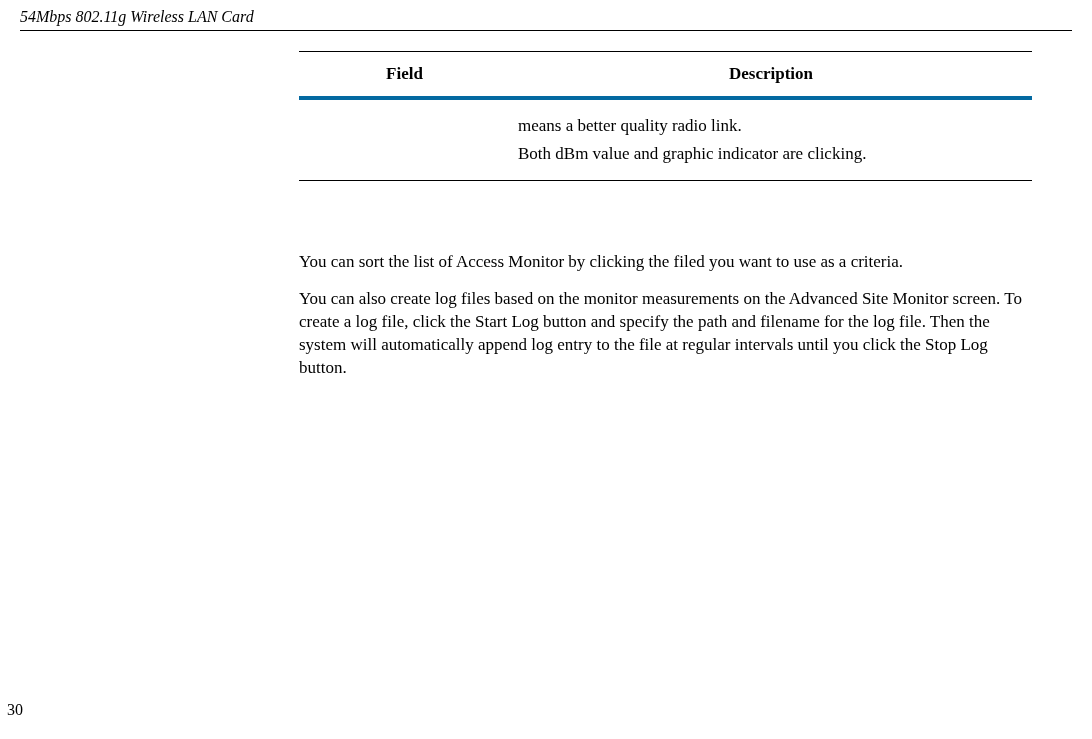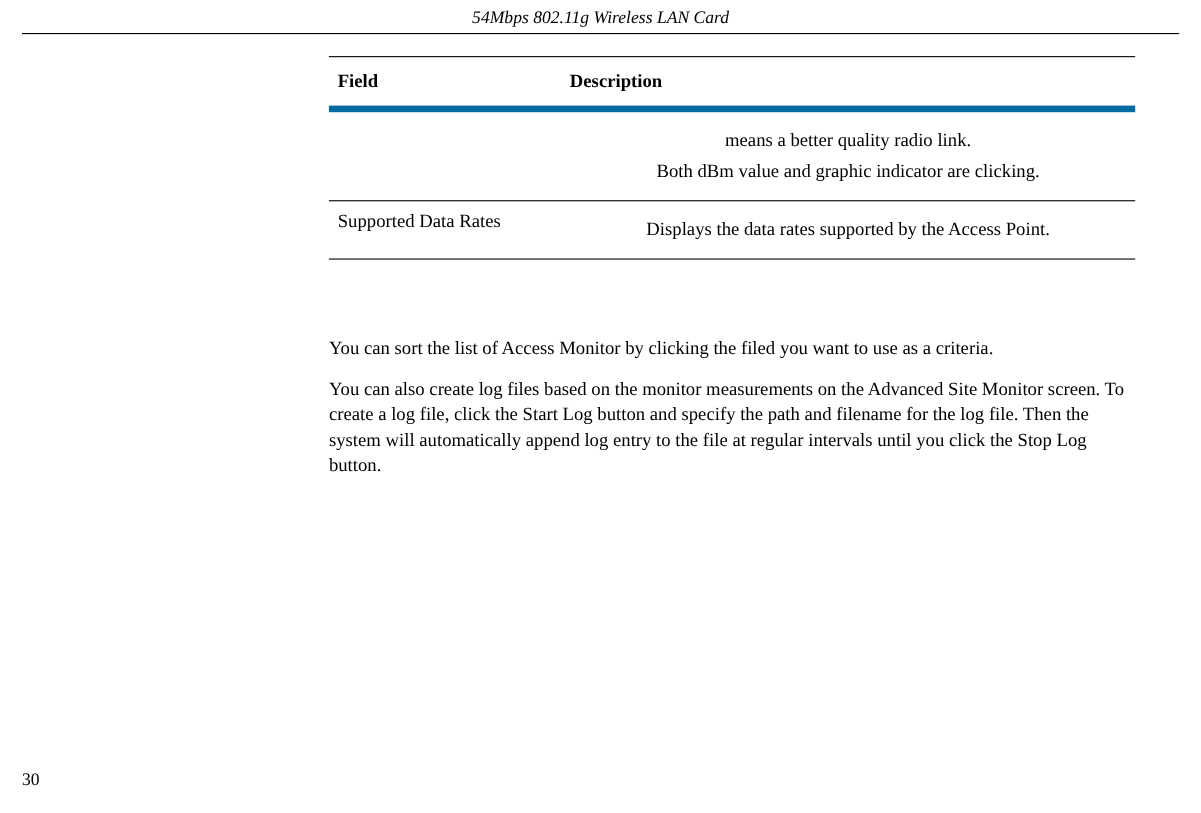--- a/index.html
+++ b/index.html
@@ -9,68 +9,66 @@
       width: 1092px;
       height: 739px;
       position: relative;
       background: white;
       color: black;
     }
     .header {
       font-style: italic;
       font-size: 16px;
       padding: 8px 20px 4px 20px;
-      text-align: center;
     }
     .header-line {
       border-top: 1px solid black;
       margin: 0 20px;
     }
     .content {
       margin-left: 299px;
       margin-right: 60px;
       margin-top: 20px;
     }
     .table {
       width: 100%;
       border-collapse: collapse;
     }
     .table-header-row th {
-      text-align: left;
+      text-align: center;
       font-weight: bold;
       font-size: 17px;
       padding: 12px 8px;
       border-top: 1px solid black;
-      border-bottom: 6px solid #0369a1;
+      border-bottom: 4px solid #0369a1;
     }
     .table-row td {
       font-size: 17px;
       padding: 8px;
       vertical-align: top;
       border-bottom: 1px solid black;
     }
     .col-field {
       width: 195px;
     }
     .desc-para {
       margin: 8px 0;
-      text-align: center;
     }
     .body-text {
       font-size: 17px;
       margin-top: 70px;
       line-height: 1.35;
     }
     .body-text p {
       margin: 14px 0;
     }
     .page-number {
       position: absolute;
       bottom: 20px;
-      left: 20px;
+      left: 7px;
       font-size: 16px;
       text-align: right;
     }
     .bold {
       font-weight: normal;
     }
   </style>
 </head>
 <body>
 
@@ -86,26 +84,20 @@
       <th class="col-field">Field</th>
       <th>Description</th>
     </tr>
     <tr class="table-row">
       <td class="col-field"></td>
       <td>
         <div class="desc-para">means a better quality radio link.</div>
         <div class="desc-para">Both dBm value and graphic indicator are clicking.</div>
       </td>
     </tr>
-    <tr class="table-row">
-      <td class="col-field">Supported Data Rates</td>
-      <td>
-        <div class="desc-para">Displays the data rates supported by the Access Point.</div>
-      </td>
-    </tr>
   </tbody>
     </table>
 
   <div class="body-text">
     <p>
       <span>You can sort the list of Access Monitor by clicking the filed you want to use as a criteria.</span>
     </p>
     <p>
       <span>You can also create log files based on the monitor measurements on the </span><span class="bold">Advanced Site Monitor</span><span> screen. To create a log file, click the </span><span class="bold">Start Log</span><span> button and specify the path and filename for the log file. Then the system will automatically append log entry to the file at regular intervals until you click the </span><span class="bold">Stop Log</span><span> button.</span>
     </p>

